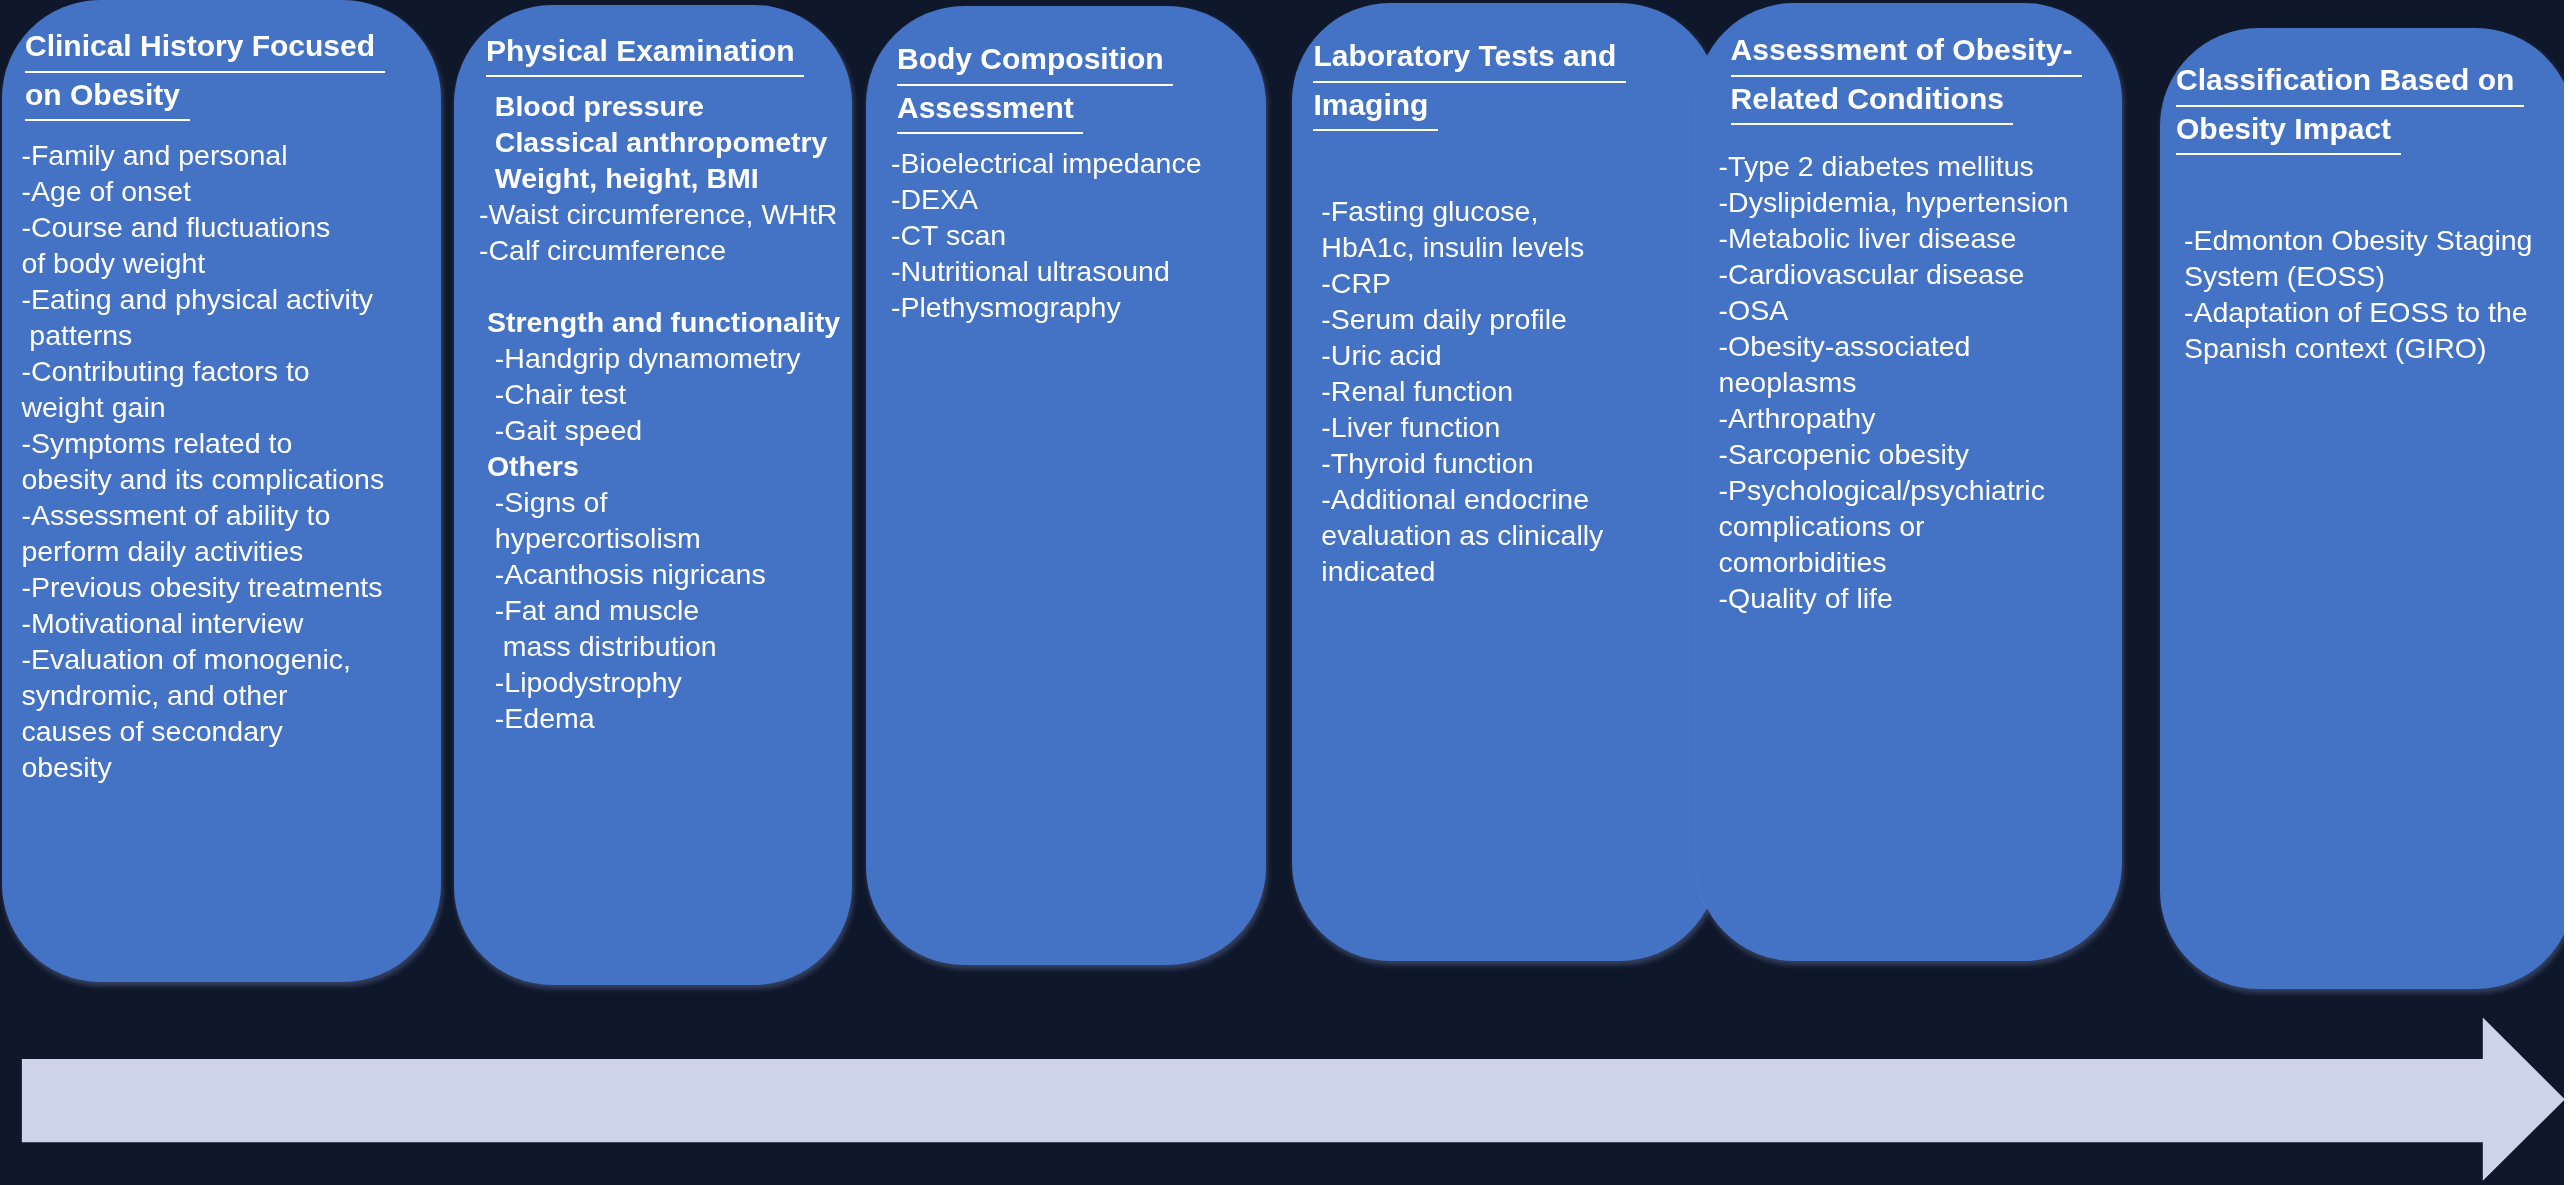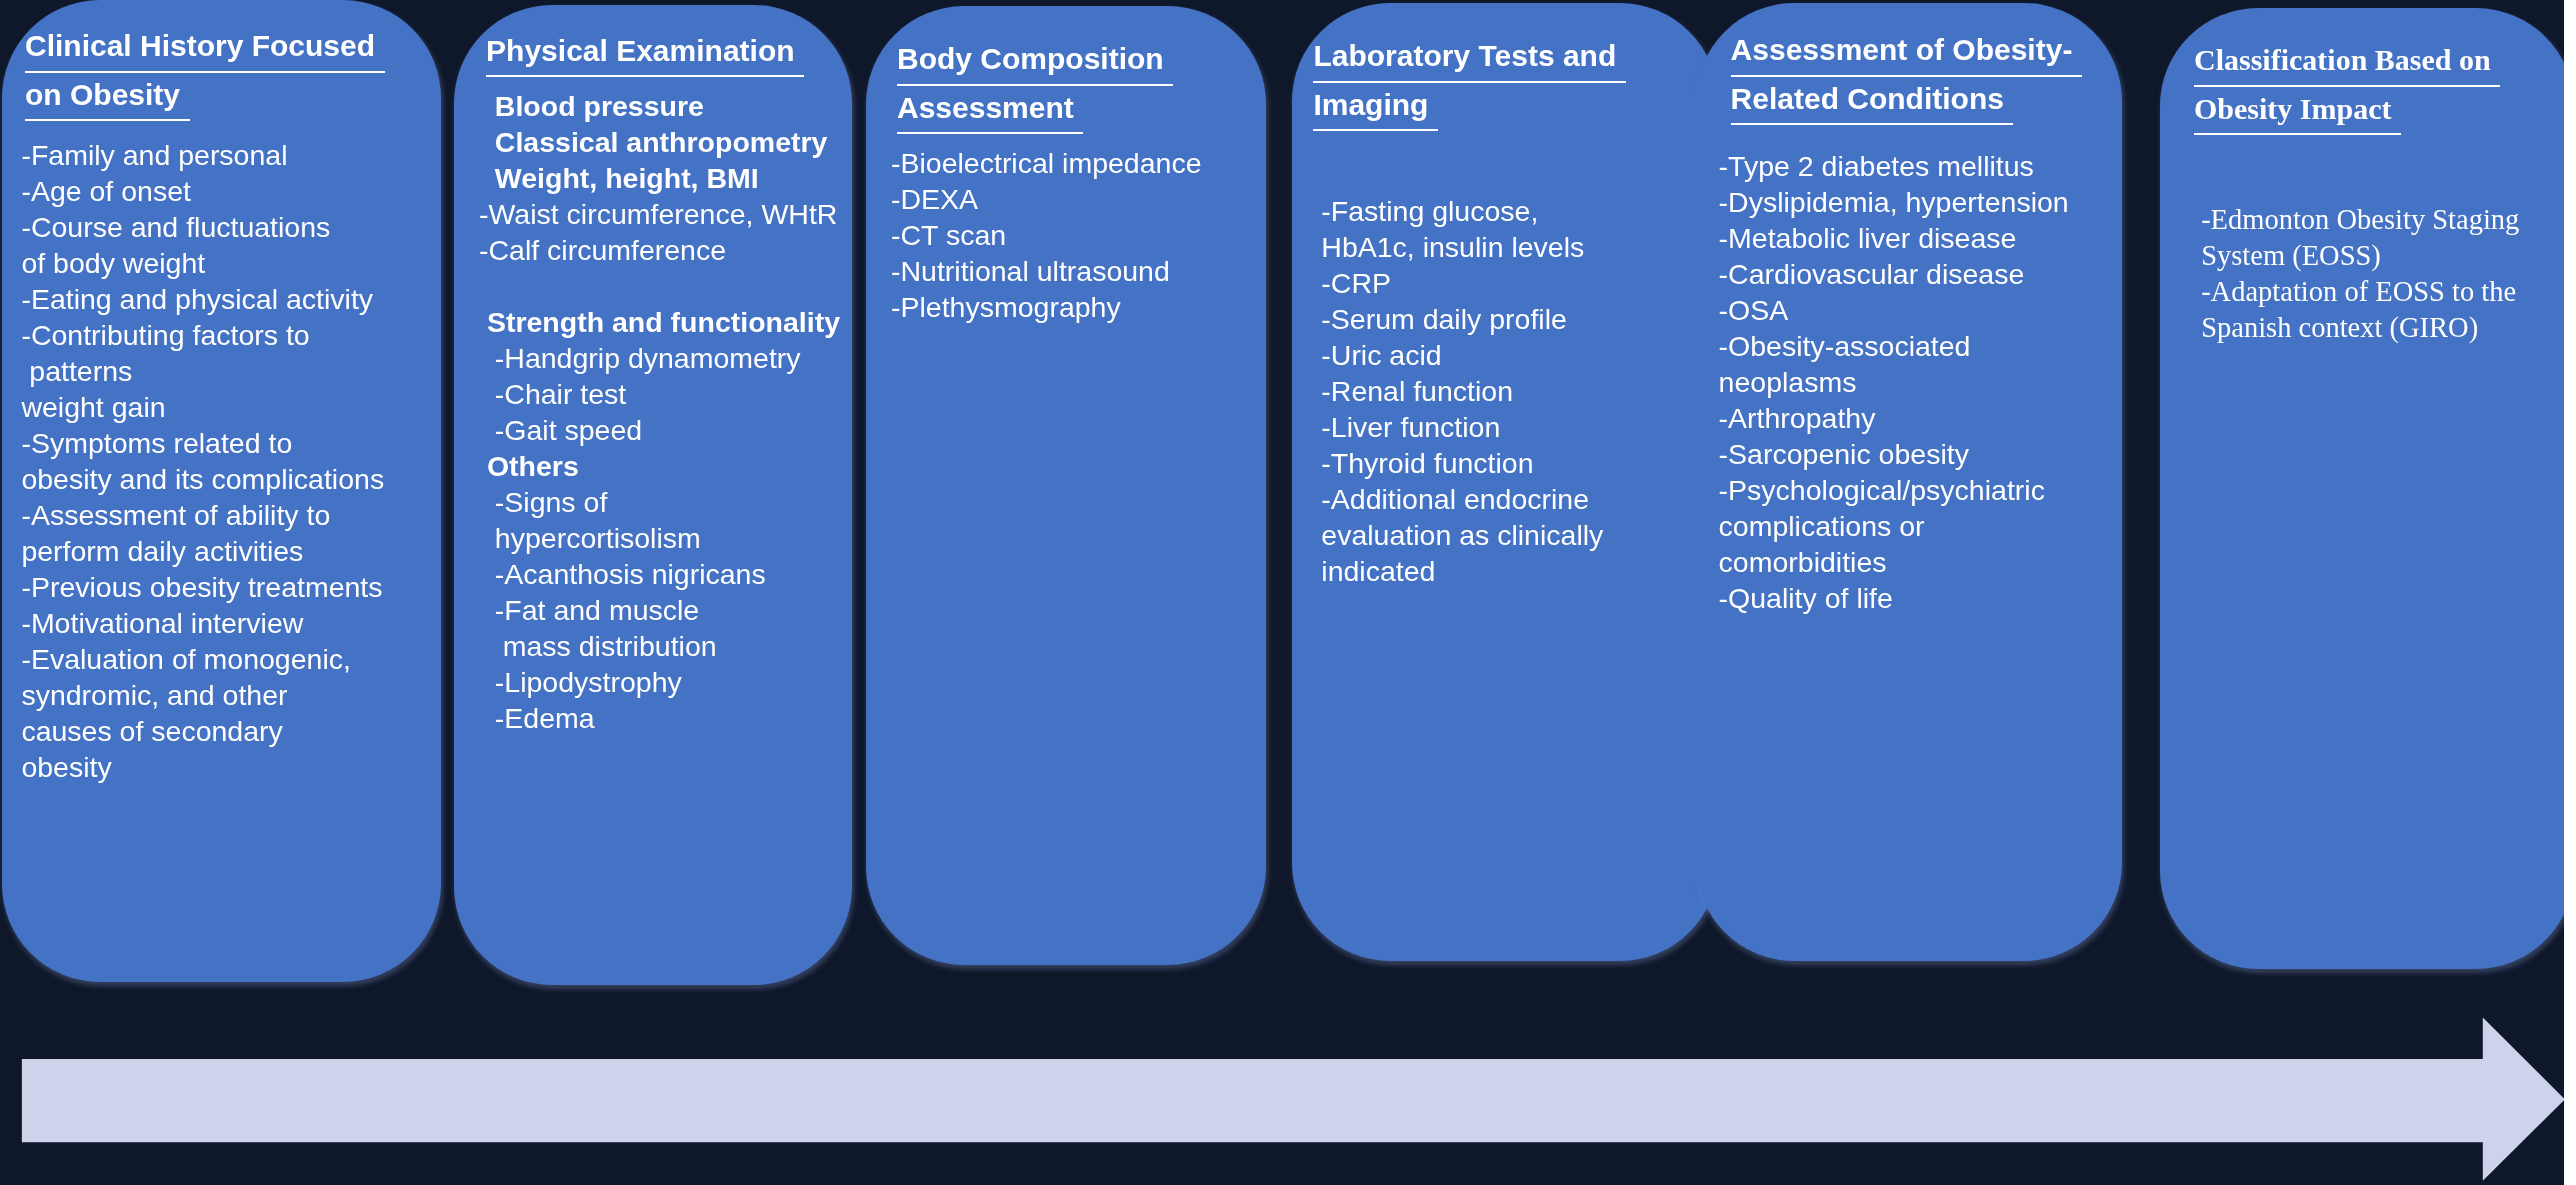--- a/index.html
+++ b/index.html
@@ -63,22 +63,22 @@
       <div class="panel-title" style="margin-left: 3.6px;">
         <div class="title-line"><span>Clinical History Focused</span></div>
         <div class="title-line"><span>on Obesity</span></div>
       </div>
       <div class="panel-lines" style="margin-top: 15.5px;">
         <div class="body-line">-Family and personal</div>
         <div class="body-line">-Age of onset</div>
         <div class="body-line">-Course and fluctuations</div>
         <div class="body-line">of body weight</div>
         <div class="body-line">-Eating and physical activity</div>
+        <div class="body-line"> patterns</div>
         <div class="body-line">-Contributing factors to</div>
-        <div class="body-line"> patterns</div>
         <div class="body-line">weight gain</div>
         <div class="body-line">-Symptoms related to</div>
         <div class="body-line">obesity and its complications</div>
         <div class="body-line">-Assessment of ability to</div>
         <div class="body-line">perform daily activities</div>
         <div class="body-line">-Previous obesity treatments</div>
         <div class="body-line">-Motivational interview</div>
         <div class="body-line">-Evaluation of monogenic,</div>
         <div class="body-line">syndromic, and other</div>
         <div class="body-line">causes of secondary</div>
@@ -156,21 +156,21 @@
         <div class="body-line">-Obesity-associated</div>
         <div class="body-line">neoplasms</div>
         <div class="body-line">-Arthropathy</div>
         <div class="body-line">-Sarcopenic obesity</div>
         <div class="body-line">-Psychological/psychiatric</div>
         <div class="body-line">complications or</div>
         <div class="body-line">comorbidities</div>
         <div class="body-line">-Quality of life</div>
       </div>
     </div>
-    <div class="panel" style="left: 2160px; top: 8px; width: 414px; height: 961px; padding: 30px 6px 0px 34px; font-family: Liberation Serif, serif;">
+    <div class="panel" style="left: 2160px; top: 28px; width: 414px; height: 961px; padding: 30px 6px 0px 16px;">
       <div class="panel-title" style="margin-left: 0px;">
         <div class="title-line"><span>Classification Based on</span></div>
         <div class="title-line"><span>Obesity Impact</span></div>
       </div>
       <div class="panel-lines" style="margin-top: 67px;">
         <div class="body-line"> -Edmonton Obesity Staging</div>
         <div class="body-line"> System (EOSS)</div>
         <div class="body-line"> -Adaptation of EOSS to the</div>
         <div class="body-line"> Spanish context (GIRO)</div>
       </div>

